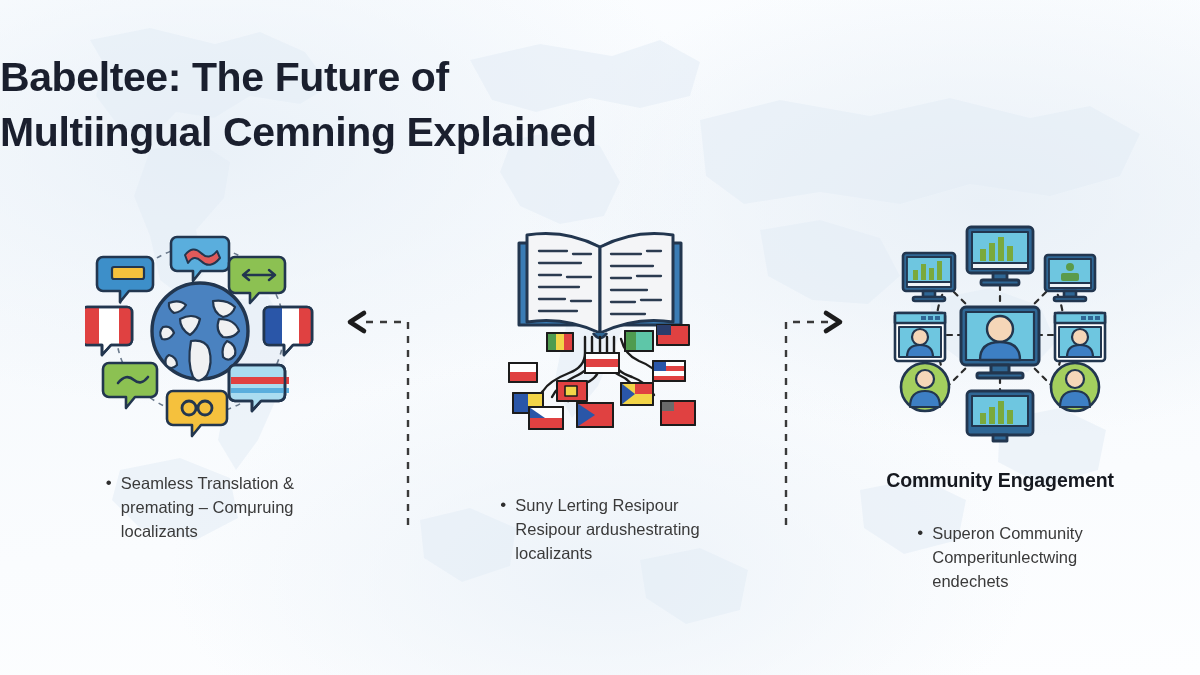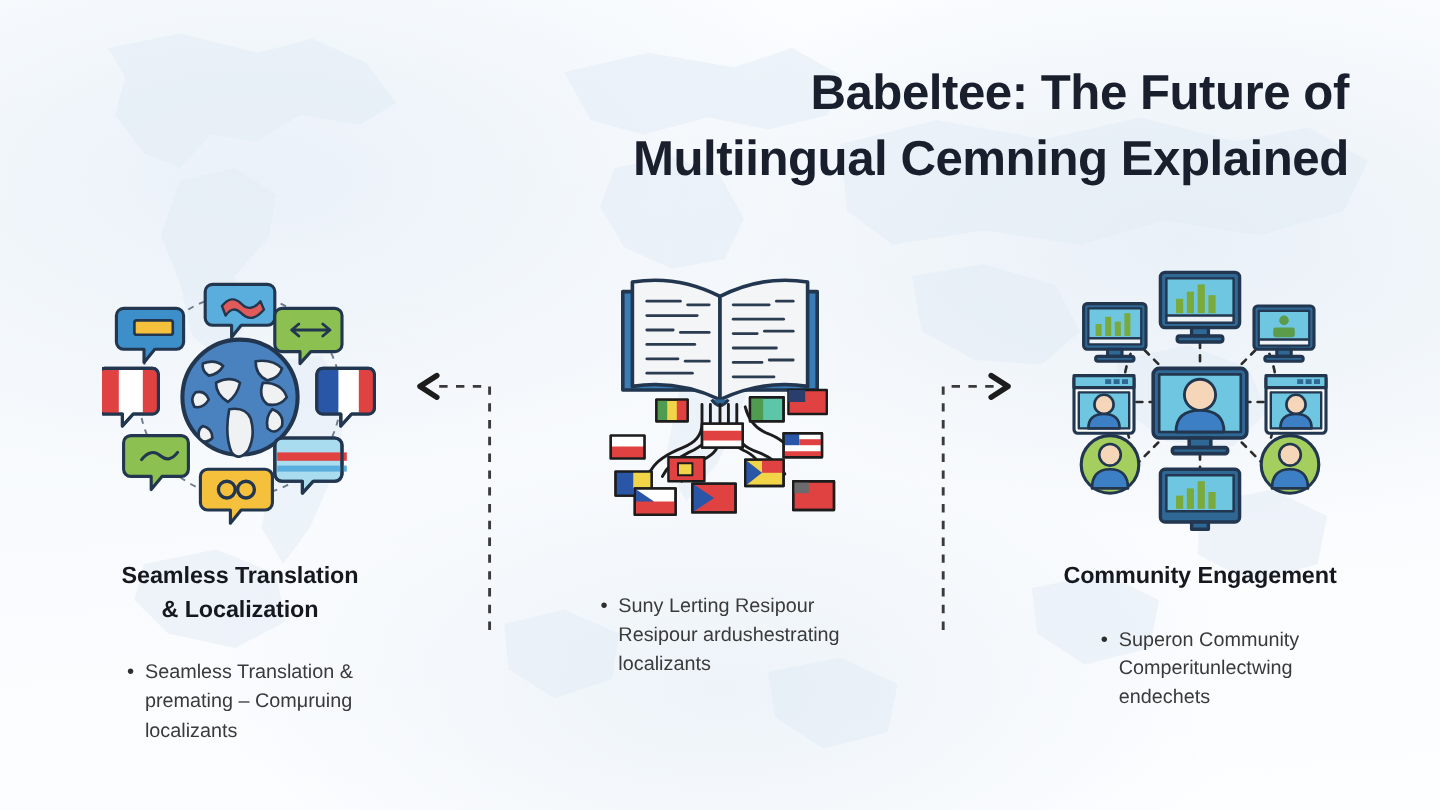--- a/index.html
+++ b/index.html
@@ -32,21 +32,21 @@
     opacity: 0.55;
     pointer-events: none;
   }
 
   
   .title-block {
     position: absolute;
     top: 50px;
     left: 0;
     width: 1124px;
-    text-align: right;
+    text-align: left;
   }
   .title-line {
     font-size: 41px;
     font-weight: bold;
     color: #1a1f2e;
     line-height: 1.33;
     letter-spacing: -0.4px;
   }
 
   
@@ -200,24 +200,20 @@
 
           <g stroke="#22364f" stroke-width="2.6" stroke-linejoin="round">
             <path d="M88 176 h48 a6 6 0 0 1 6 6 v22 a6 6 0 0 1 -6 6 h-20 l-9 11 v-11 h-19 a6 6 0 0 1 -6 -6 v-22 a6 6 0 0 1 6 -6 Z" fill="#f5c13d"></path>
             <g fill="none" stroke-width="2.8">
               <circle cx="104" cy="193" r="7"></circle>
               <circle cx="120" cy="193" r="7"></circle>
             </g>
           </g>
         </svg>
       </div>
-      <div class="col-heading">
-        <div>Seamless Translation</div>
-        <div>&amp; Localization</div>
-      </div>
       <div class="bullet-row">
         <span class="bullet-dot">•</span>
         <span class="bullet-text">
           <span>Seamless Translation &amp;</span><br>
           <span>premating – Comμruing</span><br>
           <span>localizants</span>
         </span>
       </div>
     </div>
 

